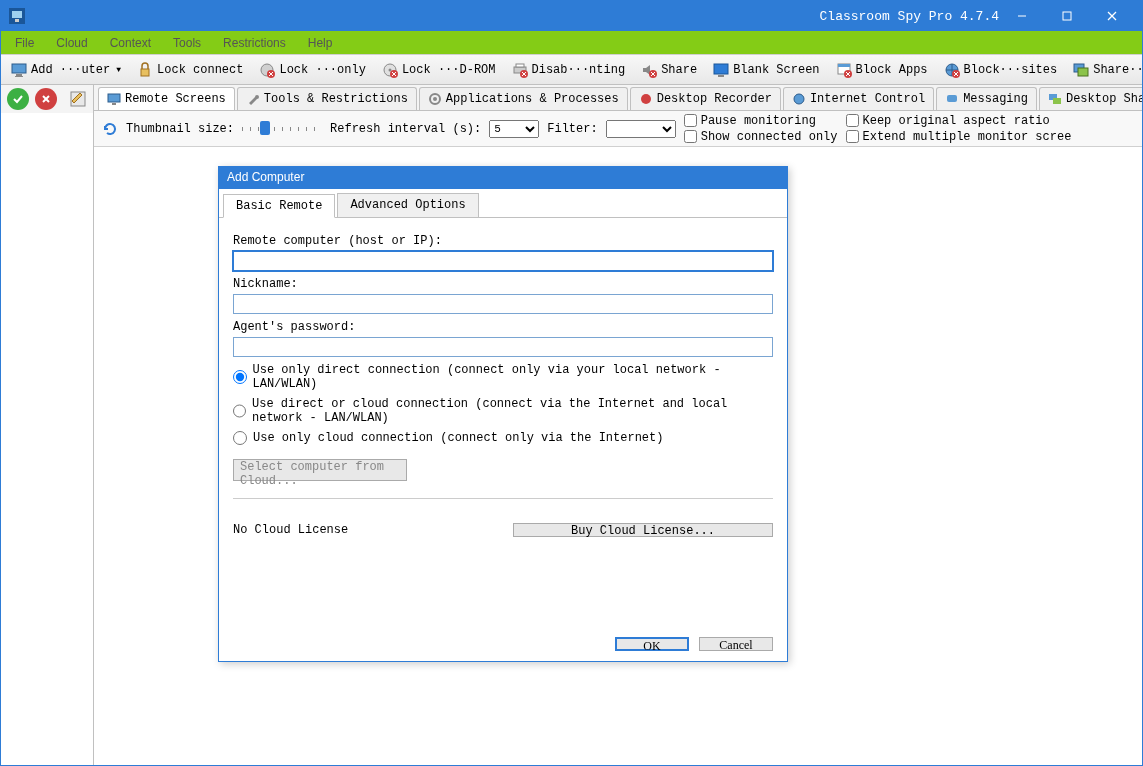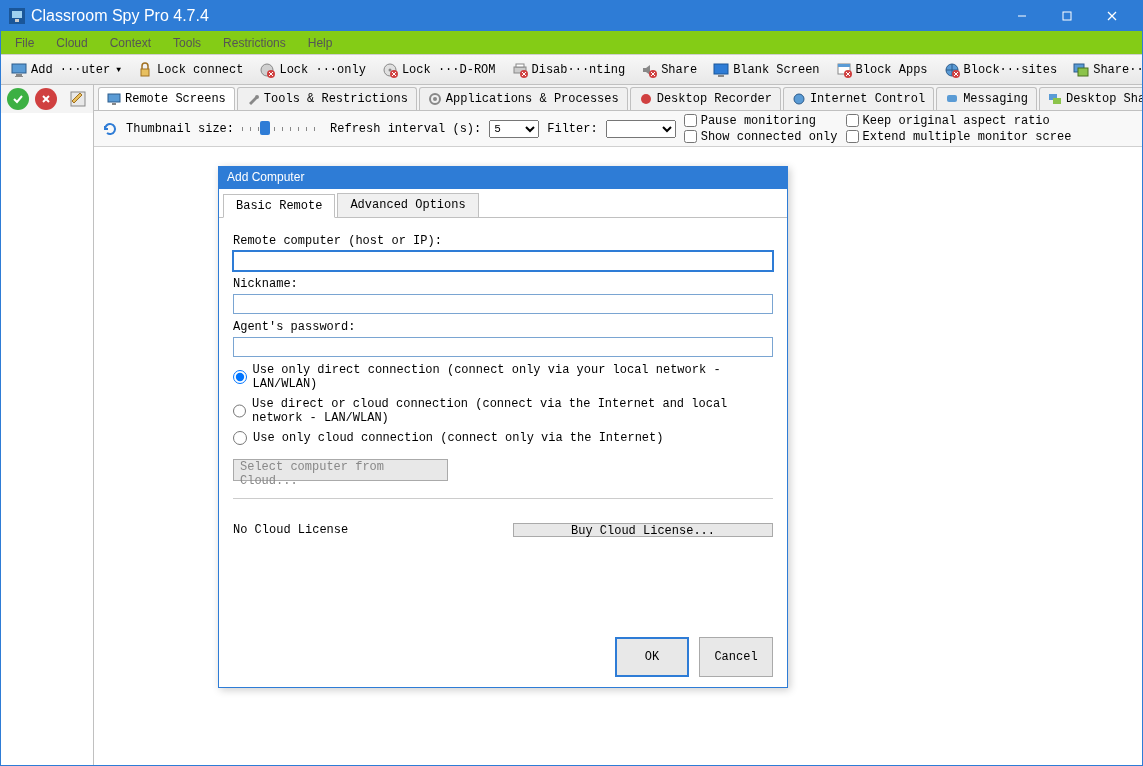--- a/index.html
+++ b/index.html
@@ -1,20 +1,20 @@
 <!DOCTYPE html>
 <html><head>
 <meta charset="utf-8">
 <style>
 * { box-sizing: border-box; margin: 0; padding: 0; font-family: "Courier New", monospace; font-size: 12px; }
 body { width: 1143px; height: 766px; background: #fff; border: 1px solid #2e7cd6; overflow: hidden; position: relative; }
 
 .titlebar { height: 30px; background: #2e7cd6; color: #fff; display: flex; align-items: center; padding: 0 8px; }
 .titlebar .app-icon { width: 16px; height: 16px; margin-right: 6px; display: inline-block; }
-.titlebar .title { flex: 1; font-family: Liberation Sans, sans-serif; font-size: 16px; }
+.titlebar .title { flex: 1; font-family: Liberation Mono, monospace; font-size: 13px; text-align: right; }
 .titlebar .winbtns { display: flex; gap: 0; }
 .titlebar .winbtn { width: 45px; height: 30px; display: flex; align-items: center; justify-content: center; color: #fff; cursor: pointer; }
 
 .menubar { height: 24px; background: #84cc16; display: flex; align-items: center; padding: 0 4px; gap: 2px; border-bottom: 1px solid #d0d0d0; }
 .menubar .menu-item { padding: 3px 10px; color: #555; font-family: "Segoe UI", sans-serif; cursor: pointer; }
 
 .toolbar { height: 30px; background: linear-gradient(#f8f8f8,#e8e8e8); border-bottom: 1px solid #c0c0c0; display: flex; align-items: center; padding: 0 4px; gap: 4px; }
 .tool-btn { display: flex; align-items: center; gap: 4px; padding: 2px 6px; cursor: pointer; white-space: nowrap; }
 .tool-icon { width: 16px; height: 16px; display: inline-block; }
 .tool-dropdown { font-size: 8px; margin-left: 2px; }
@@ -43,26 +43,26 @@
 .dialog-title { height: 22px; background: #2e7cd6; color: #fff; padding: 3px 8px; font-family: "Segoe UI", sans-serif; }
 .dialog-tabs { display: flex; border-bottom: 1px solid #c0c0c0; padding: 4px 4px 0 4px; }
 .dialog-tab { padding: 4px 12px; border: 1px solid #c0c0c0; border-bottom: none; background: #f0f0f0; cursor: pointer; margin-right: 2px; }
 .dialog-tab.active { background: #fff; border-bottom: 1px solid #fff; position: relative; top: 1px; }
 .dialog-body { padding: 10px 14px; }
 .field-label { margin: 6px 0 3px 0; }
 .text-input { width: 100%; height: 20px; border: 1px solid #7aa5d2; padding: 1px 4px; font-family: inherit; }
 .text-input.focus { border: 1px solid #2e7cd6; outline: 1px solid #2e7cd6; }
 .radio-row { display: flex; align-items: center; gap: 6px; margin: 6px 0; }
 .radio-row input { width: 14px; height: 14px; }
-.cloud-btn { width: 215px; height: 22px; background: #e8e8e8; border: 1px solid #aaa; color: #888; margin-top: 8px; cursor: default; text-align: left; padding: 0 6px; }
+.cloud-btn { width: 174px; height: 22px; background: #e8e8e8; border: 1px solid #aaa; color: #888; margin-top: 8px; cursor: default; text-align: left; padding: 0 6px; }
 .divider { border: none; border-top: 1px solid #ccc; margin: 10px 0; }
 .license-row { display: flex; align-items: center; justify-content: space-between; margin-top: 24px; }
 .buy-btn { width: 260px; height: 14px; background: #e8e8e8; border: 1px solid #aaa; cursor: pointer; }
 .dialog-buttons { display: flex; justify-content: flex-end; gap: 10px; padding: 10px 14px; }
-.dlg-btn { width: 74px; height: 40px; border: 1px solid #aaa; background: #e8e8e8; cursor: pointer; font-family: Liberation Mono, monospace; }
+.dlg-btn { width: 74px; height: 14px; border: 1px solid #aaa; background: #e8e8e8; cursor: pointer; font-family: Liberation Serif, serif; }
 .dlg-btn.primary { border: 2px solid #2e7cd6; }
 
 svg { display: block; }
 </style>
 </head>
 <body>
 
 <div class="titlebar">
   <span class="app-icon">
     <svg width="16" height="16">

